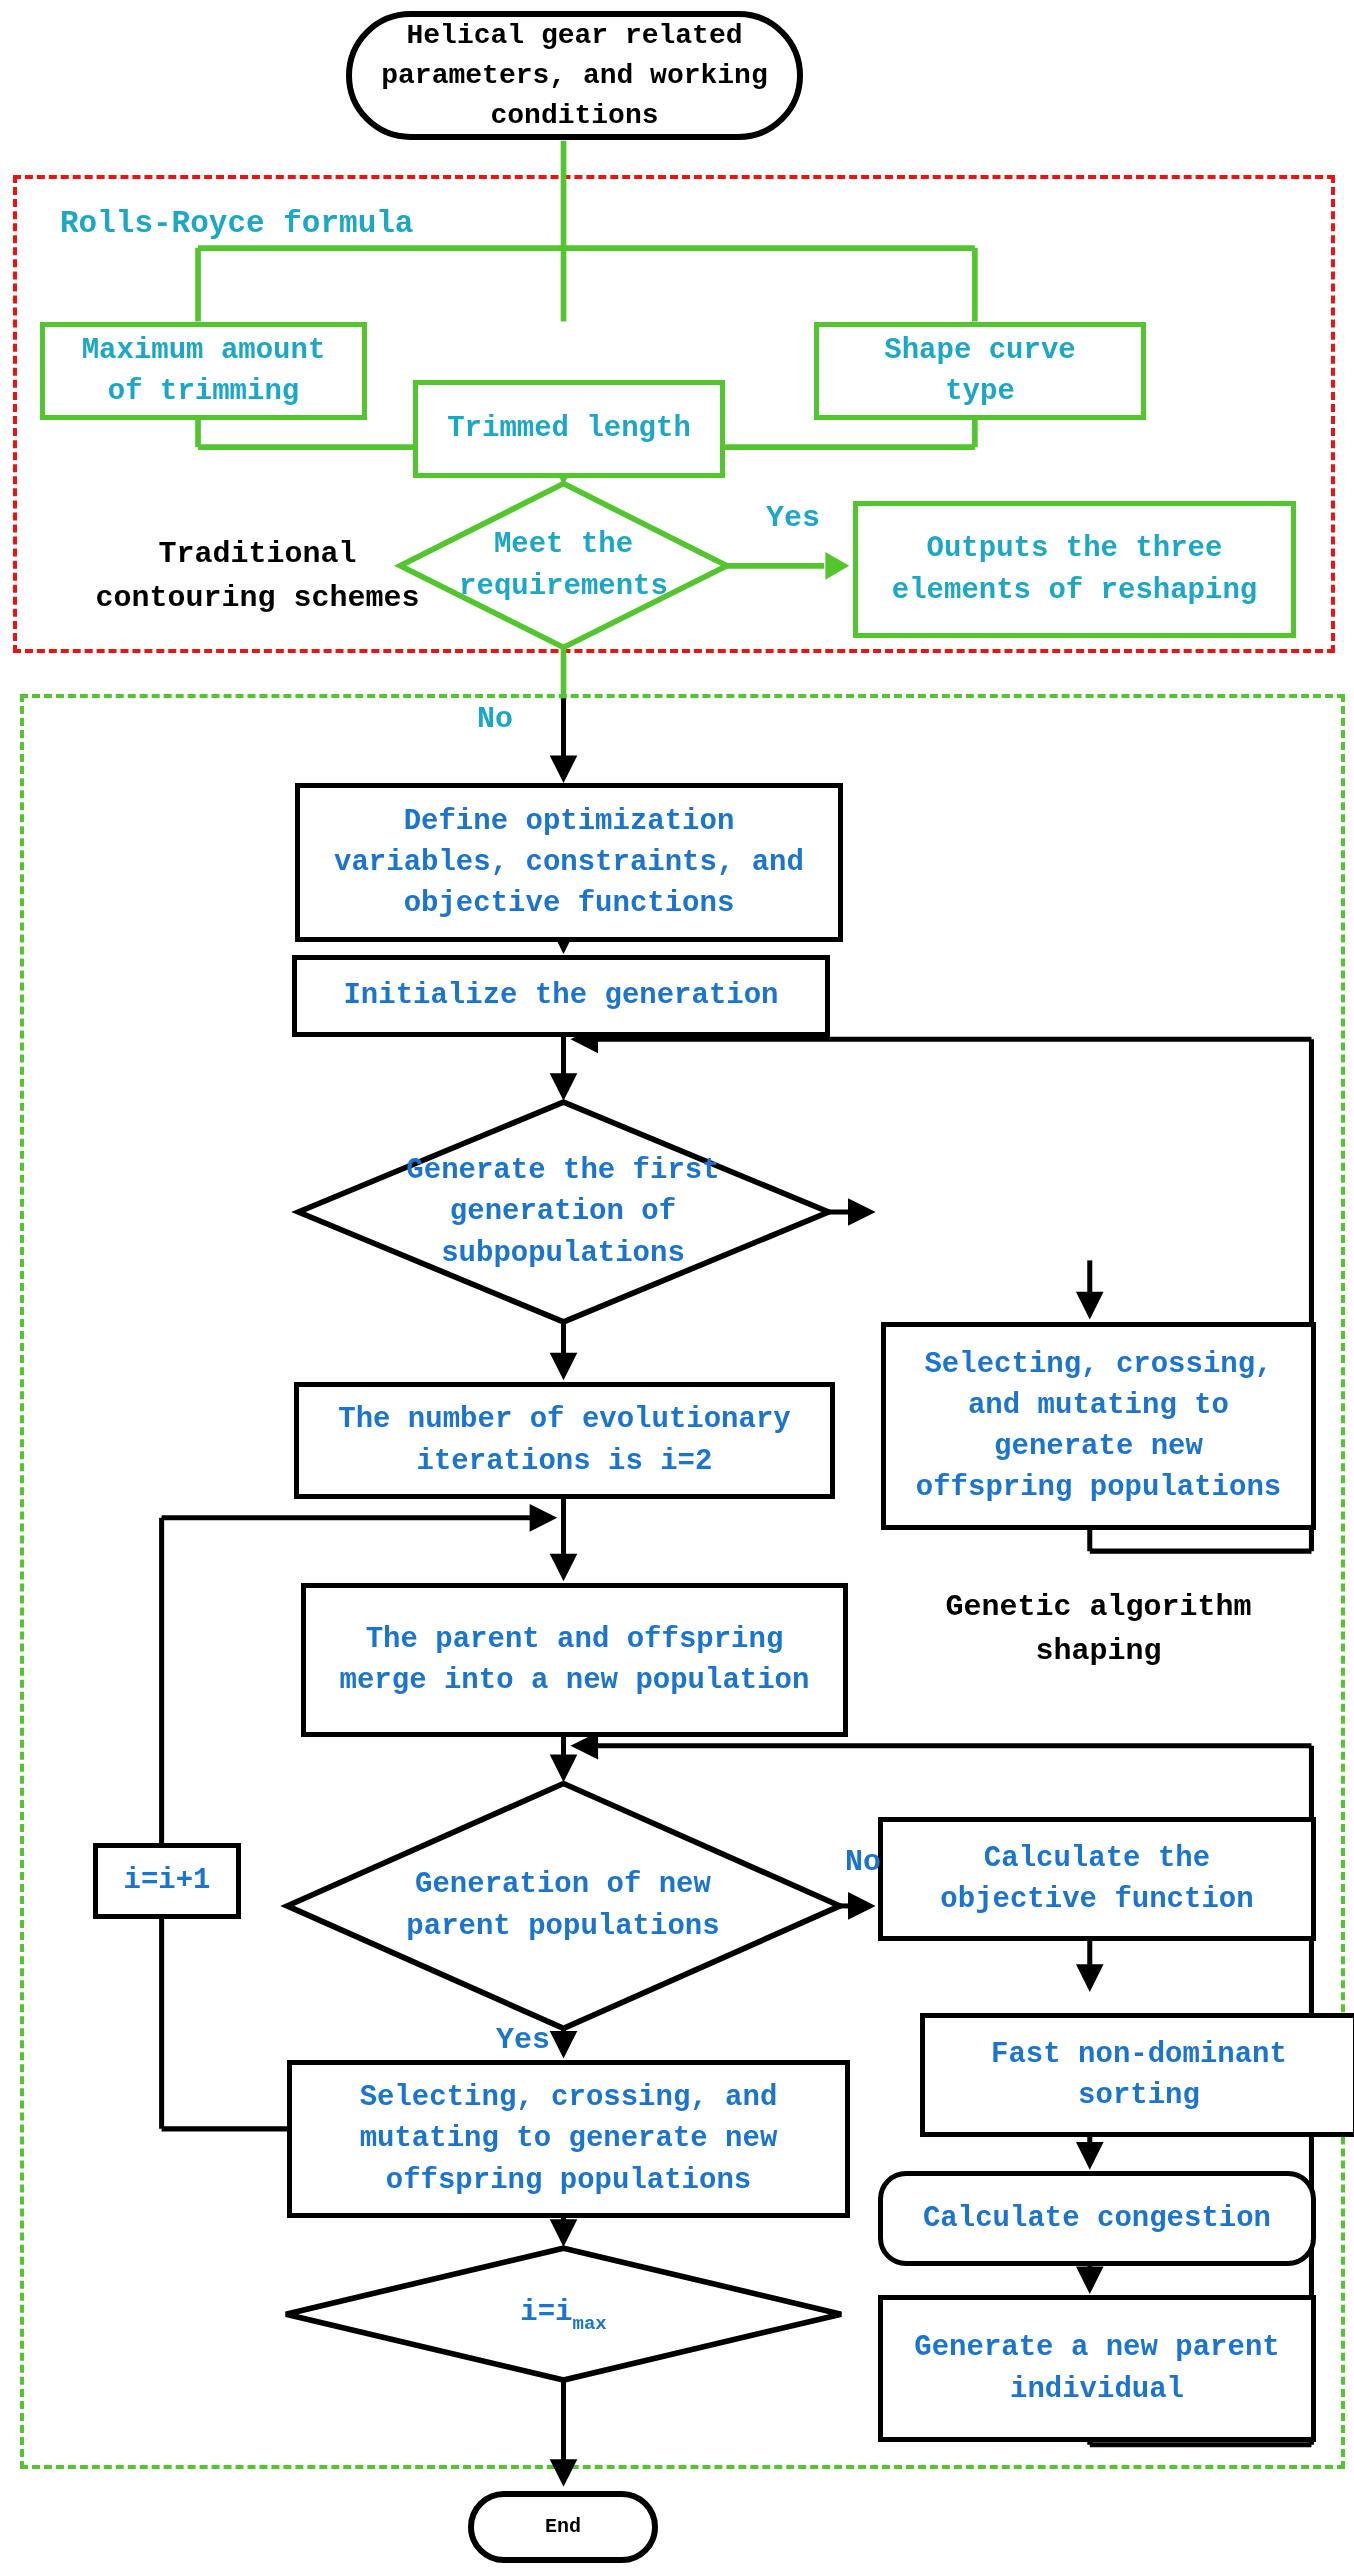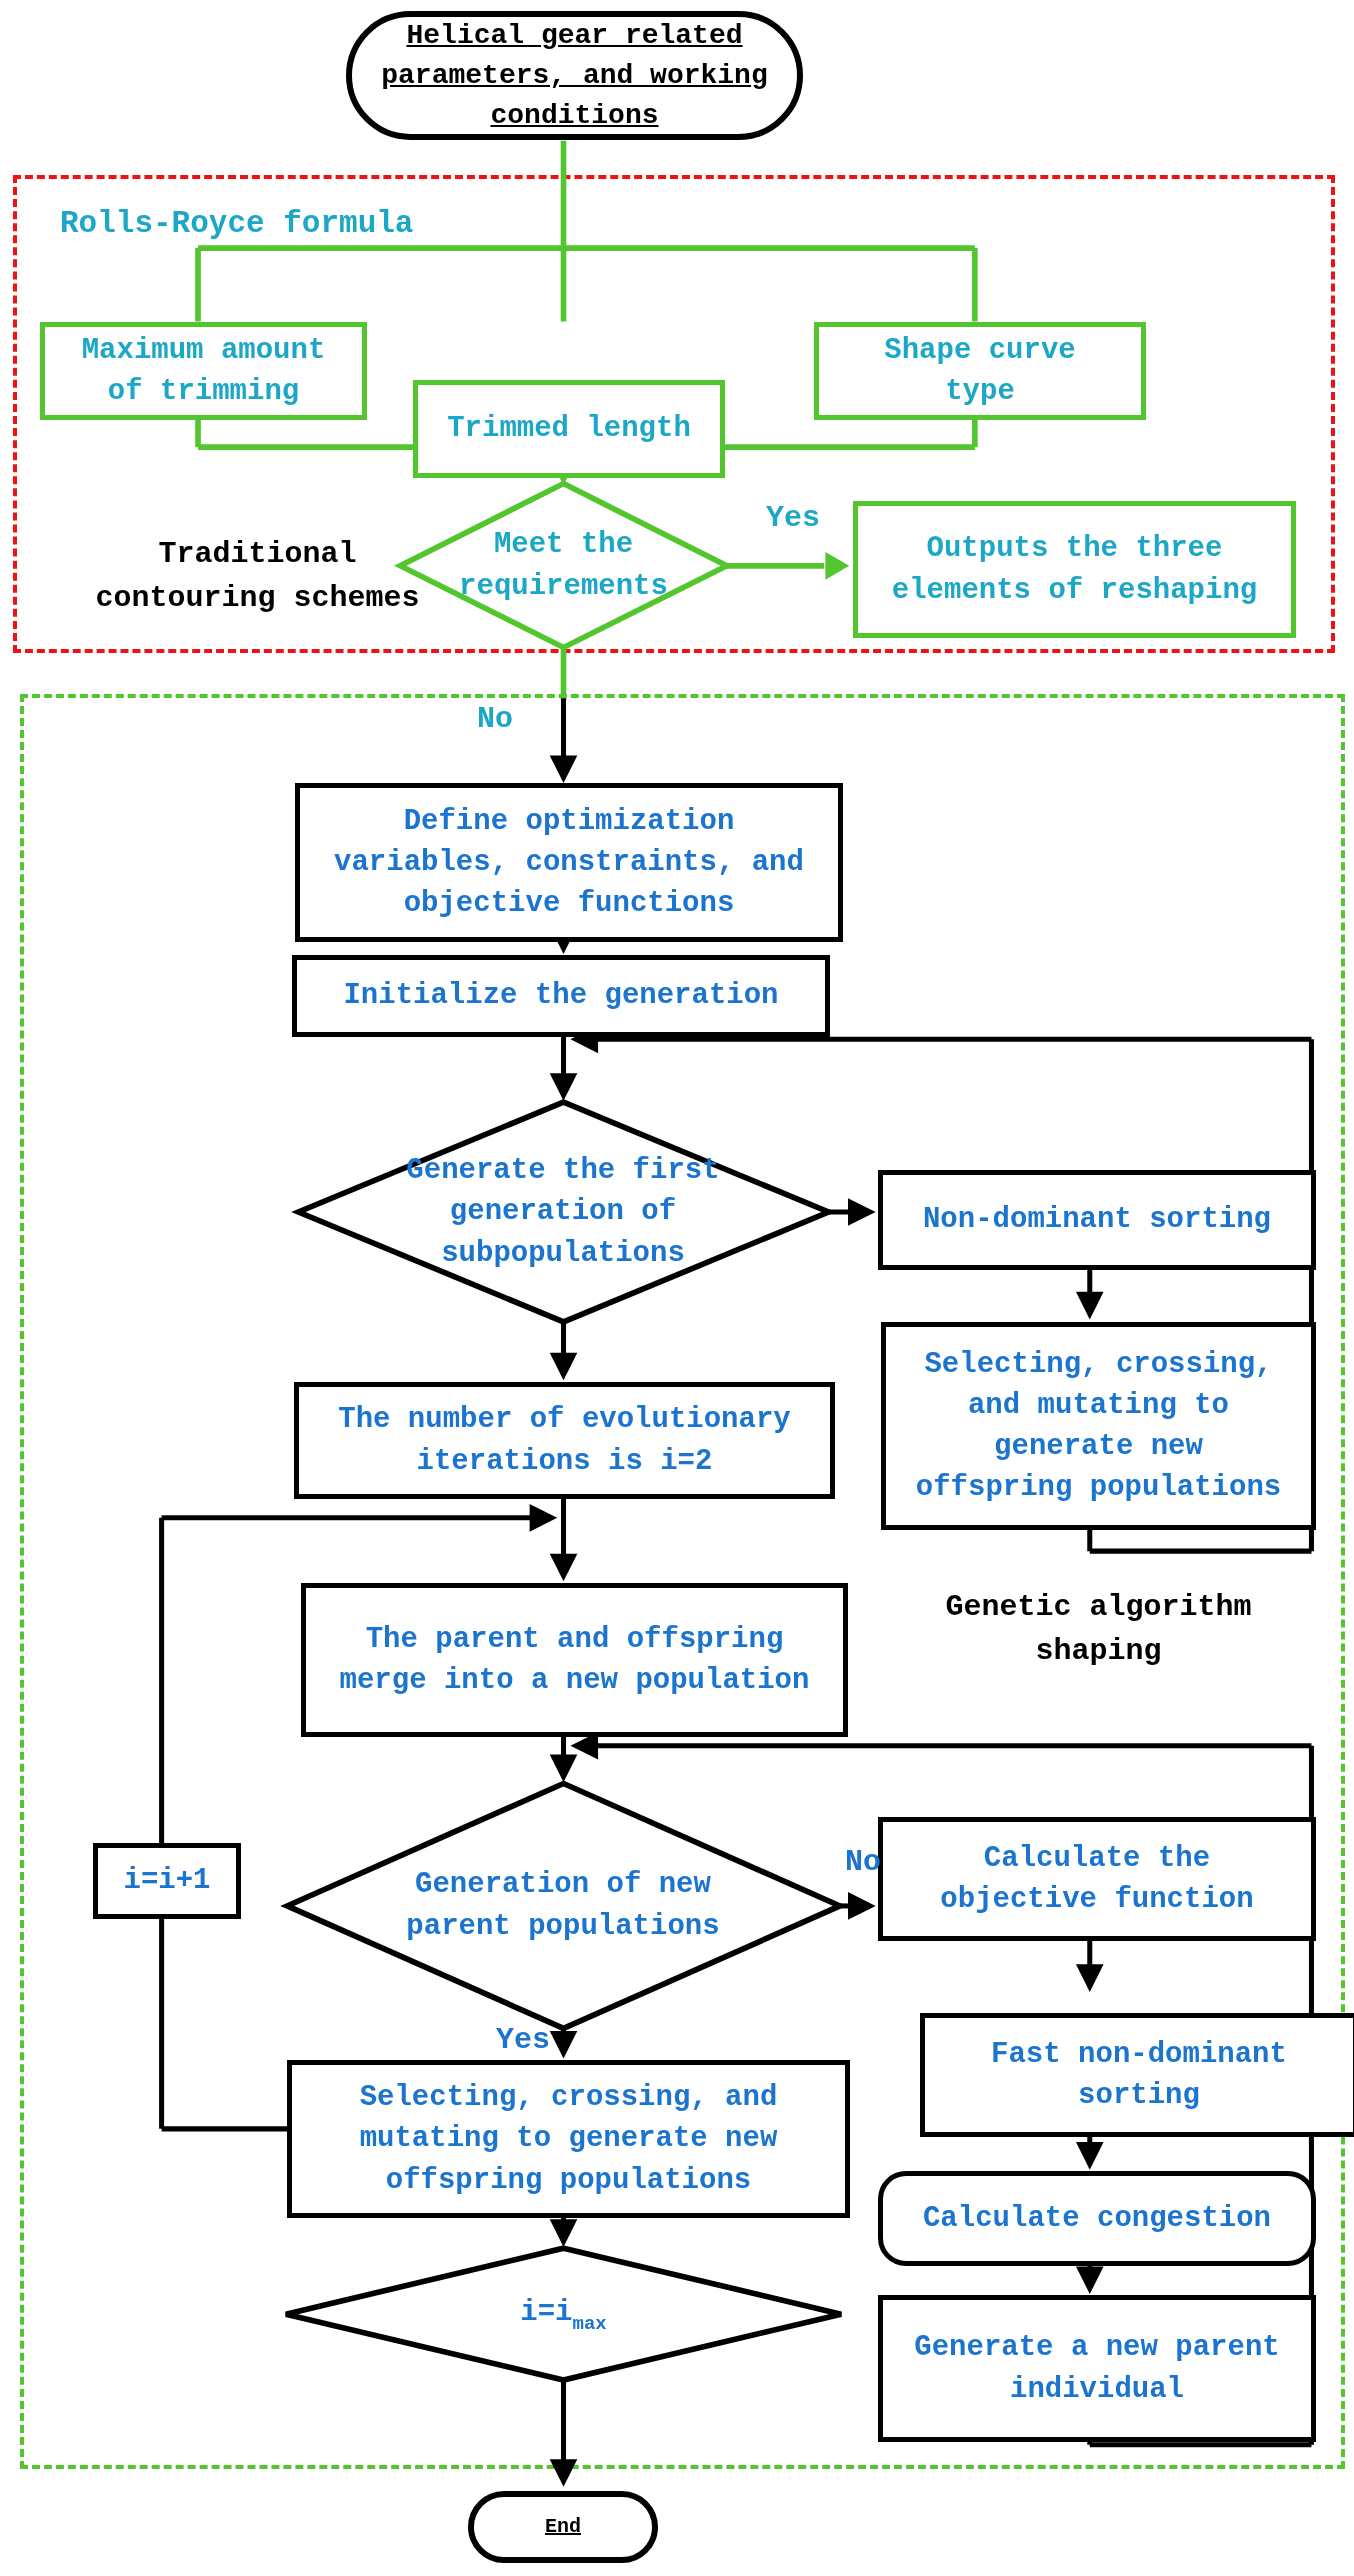--- a/index.html
+++ b/index.html
@@ -16,21 +16,21 @@
   .ln-g{stroke:var(--green);stroke-width:9;fill:none;}
   .ah-k{fill:var(--black);stroke:none;}
   .ah-g{fill:var(--green);stroke:none;}
   .dm-k{fill:#ffffff;stroke:var(--black);stroke-width:9;}
   .dm-g{fill:#ffffff;stroke:var(--green);stroke-width:9;}
   .node{position:absolute;display:flex;align-items:center;justify-content:center;
         text-align:center;white-space:pre-line;background:#ffffff;z-index:3;
         font-weight:700;font-size:29px;line-height:1.42;}
   .box-k{border:5.7px solid var(--black);color:var(--blue);}
   .box-g{border:5px solid var(--green);color:var(--cyan);}
-  .oval{border:6.3px solid var(--black);color:var(--black);border-radius:69px;text-decoration:underline;}
+  .oval{border:6.3px solid var(--black);color:var(--black);border-radius:69px;}
   .dtext{position:absolute;display:flex;align-items:center;justify-content:center;
          text-align:center;white-space:pre-line;background:transparent;z-index:4;
          font-weight:700;font-size:29px;line-height:1.42;}
   .dtext.c{color:var(--cyan);} .dtext.b{color:var(--blue);} 
   .lbl{position:absolute;z-index:4;font-weight:700;font-size:30px;background:transparent;}
   .lbl.c{color:var(--cyan);} .lbl.b{color:var(--blue);}
   .caption{position:absolute;z-index:4;font-weight:700;font-size:30px;color:var(--black);
            text-align:center;white-space:pre-line;line-height:1.45;}
   .sub{font-size:19px;vertical-align:-8.8px;}
 </style>
@@ -136,21 +136,20 @@
 parent populations</span></div>
   <div class="lbl b" style="left:845px;top:1845px;">No</div>
   <div class="lbl b" style="left:496px;top:2023px;">Yes</div>
   <div class="node box-k" style="left:287px;top:2060px;width:553px;height:148px;"><span>Selecting, crossing, and
 mutating to generate new
 offspring populations</span></div>
   <div class="dtext b" style="left:413px;top:2261px;width:301px;height:107px;"><span><span>i=i</span><span class="sub">max</span></span></div>
 
   <div class="node box-k" style="left:93px;top:1843px;width:138px;height:66px;"><span>i=i+1</span></div>
 
-  <div class="node box-k" style="left:878px;top:1170px;width:428px;height:90px;"><span>Non-dominant sorting</span></div>
   <div class="node box-k" style="left:881px;top:1322px;width:425px;height:198px;"><span>Selecting, crossing,
 and mutating to
 generate new
 offspring populations</span></div>
   <div class="caption" style="left:904px;top:1586px;width:389px;">Genetic algorithm
 shaping</div>
   <div class="node box-k" style="left:878px;top:1817px;width:428px;height:114px;"><span>Calculate the
 objective function</span></div>
   <div class="node box-k" style="left:920px;top:1993px;width:428px;height:114px;margin-top:20px;"><span>Fast non-dominant
 sorting</span></div>

